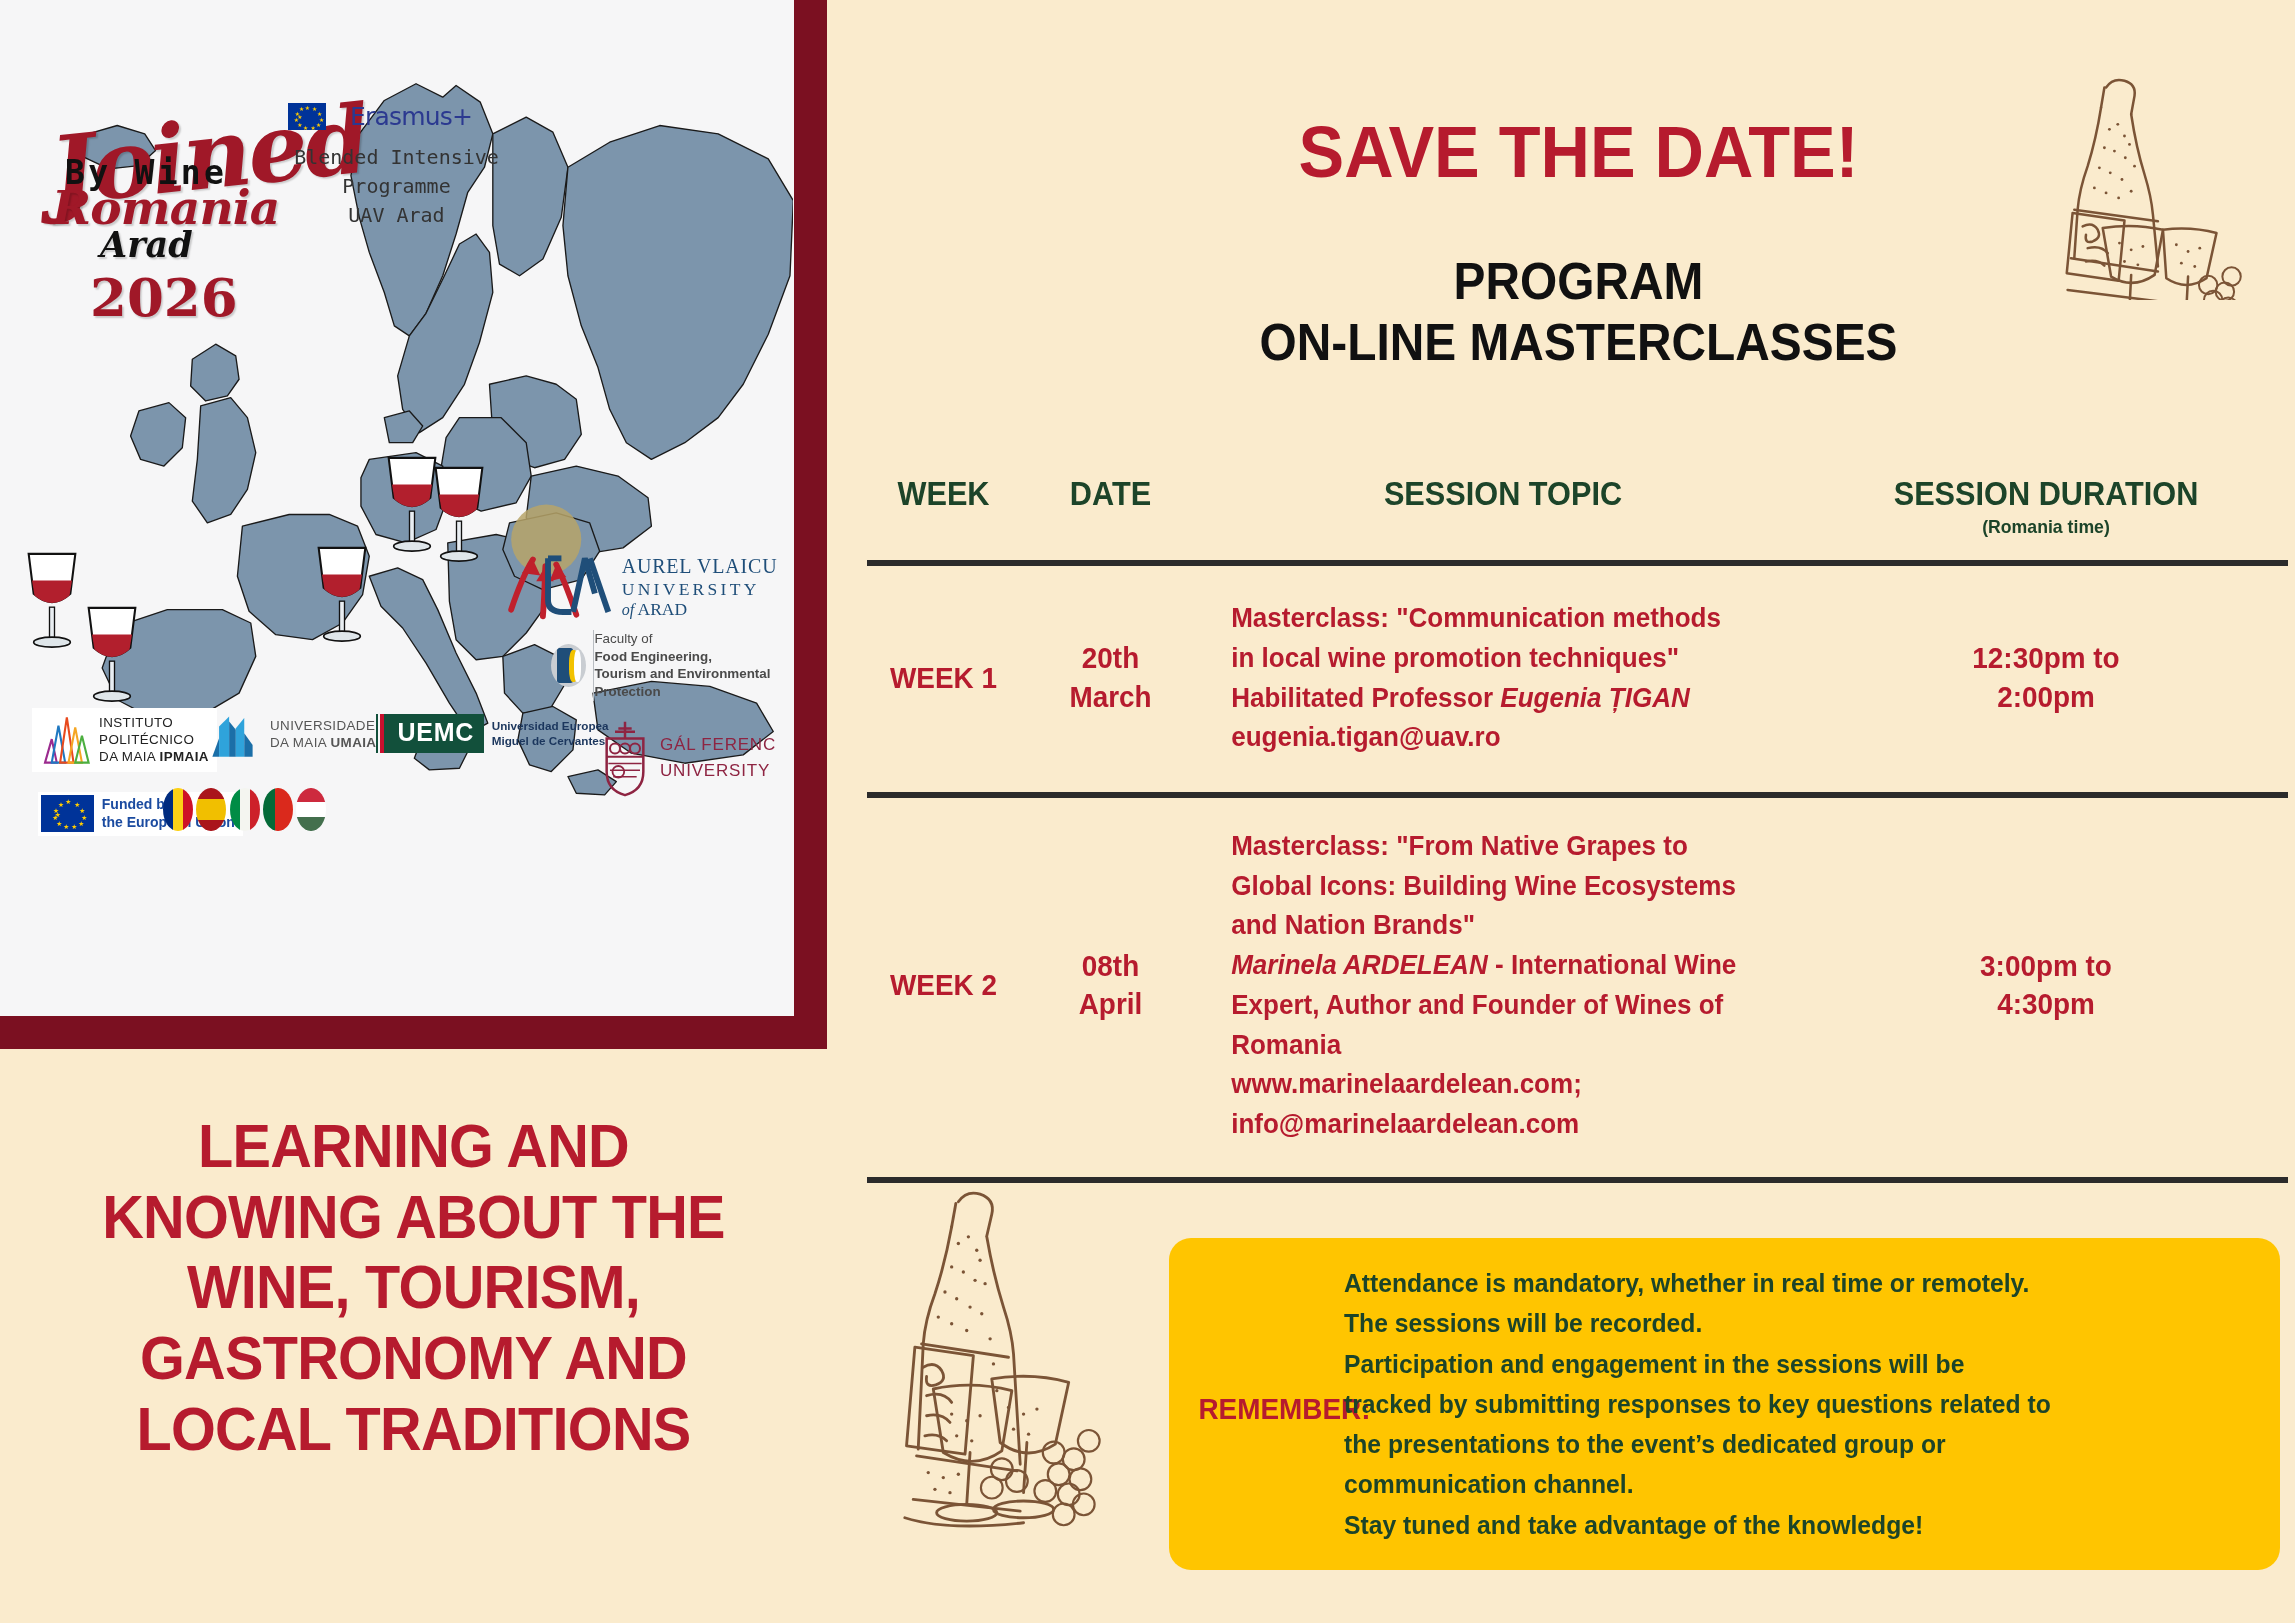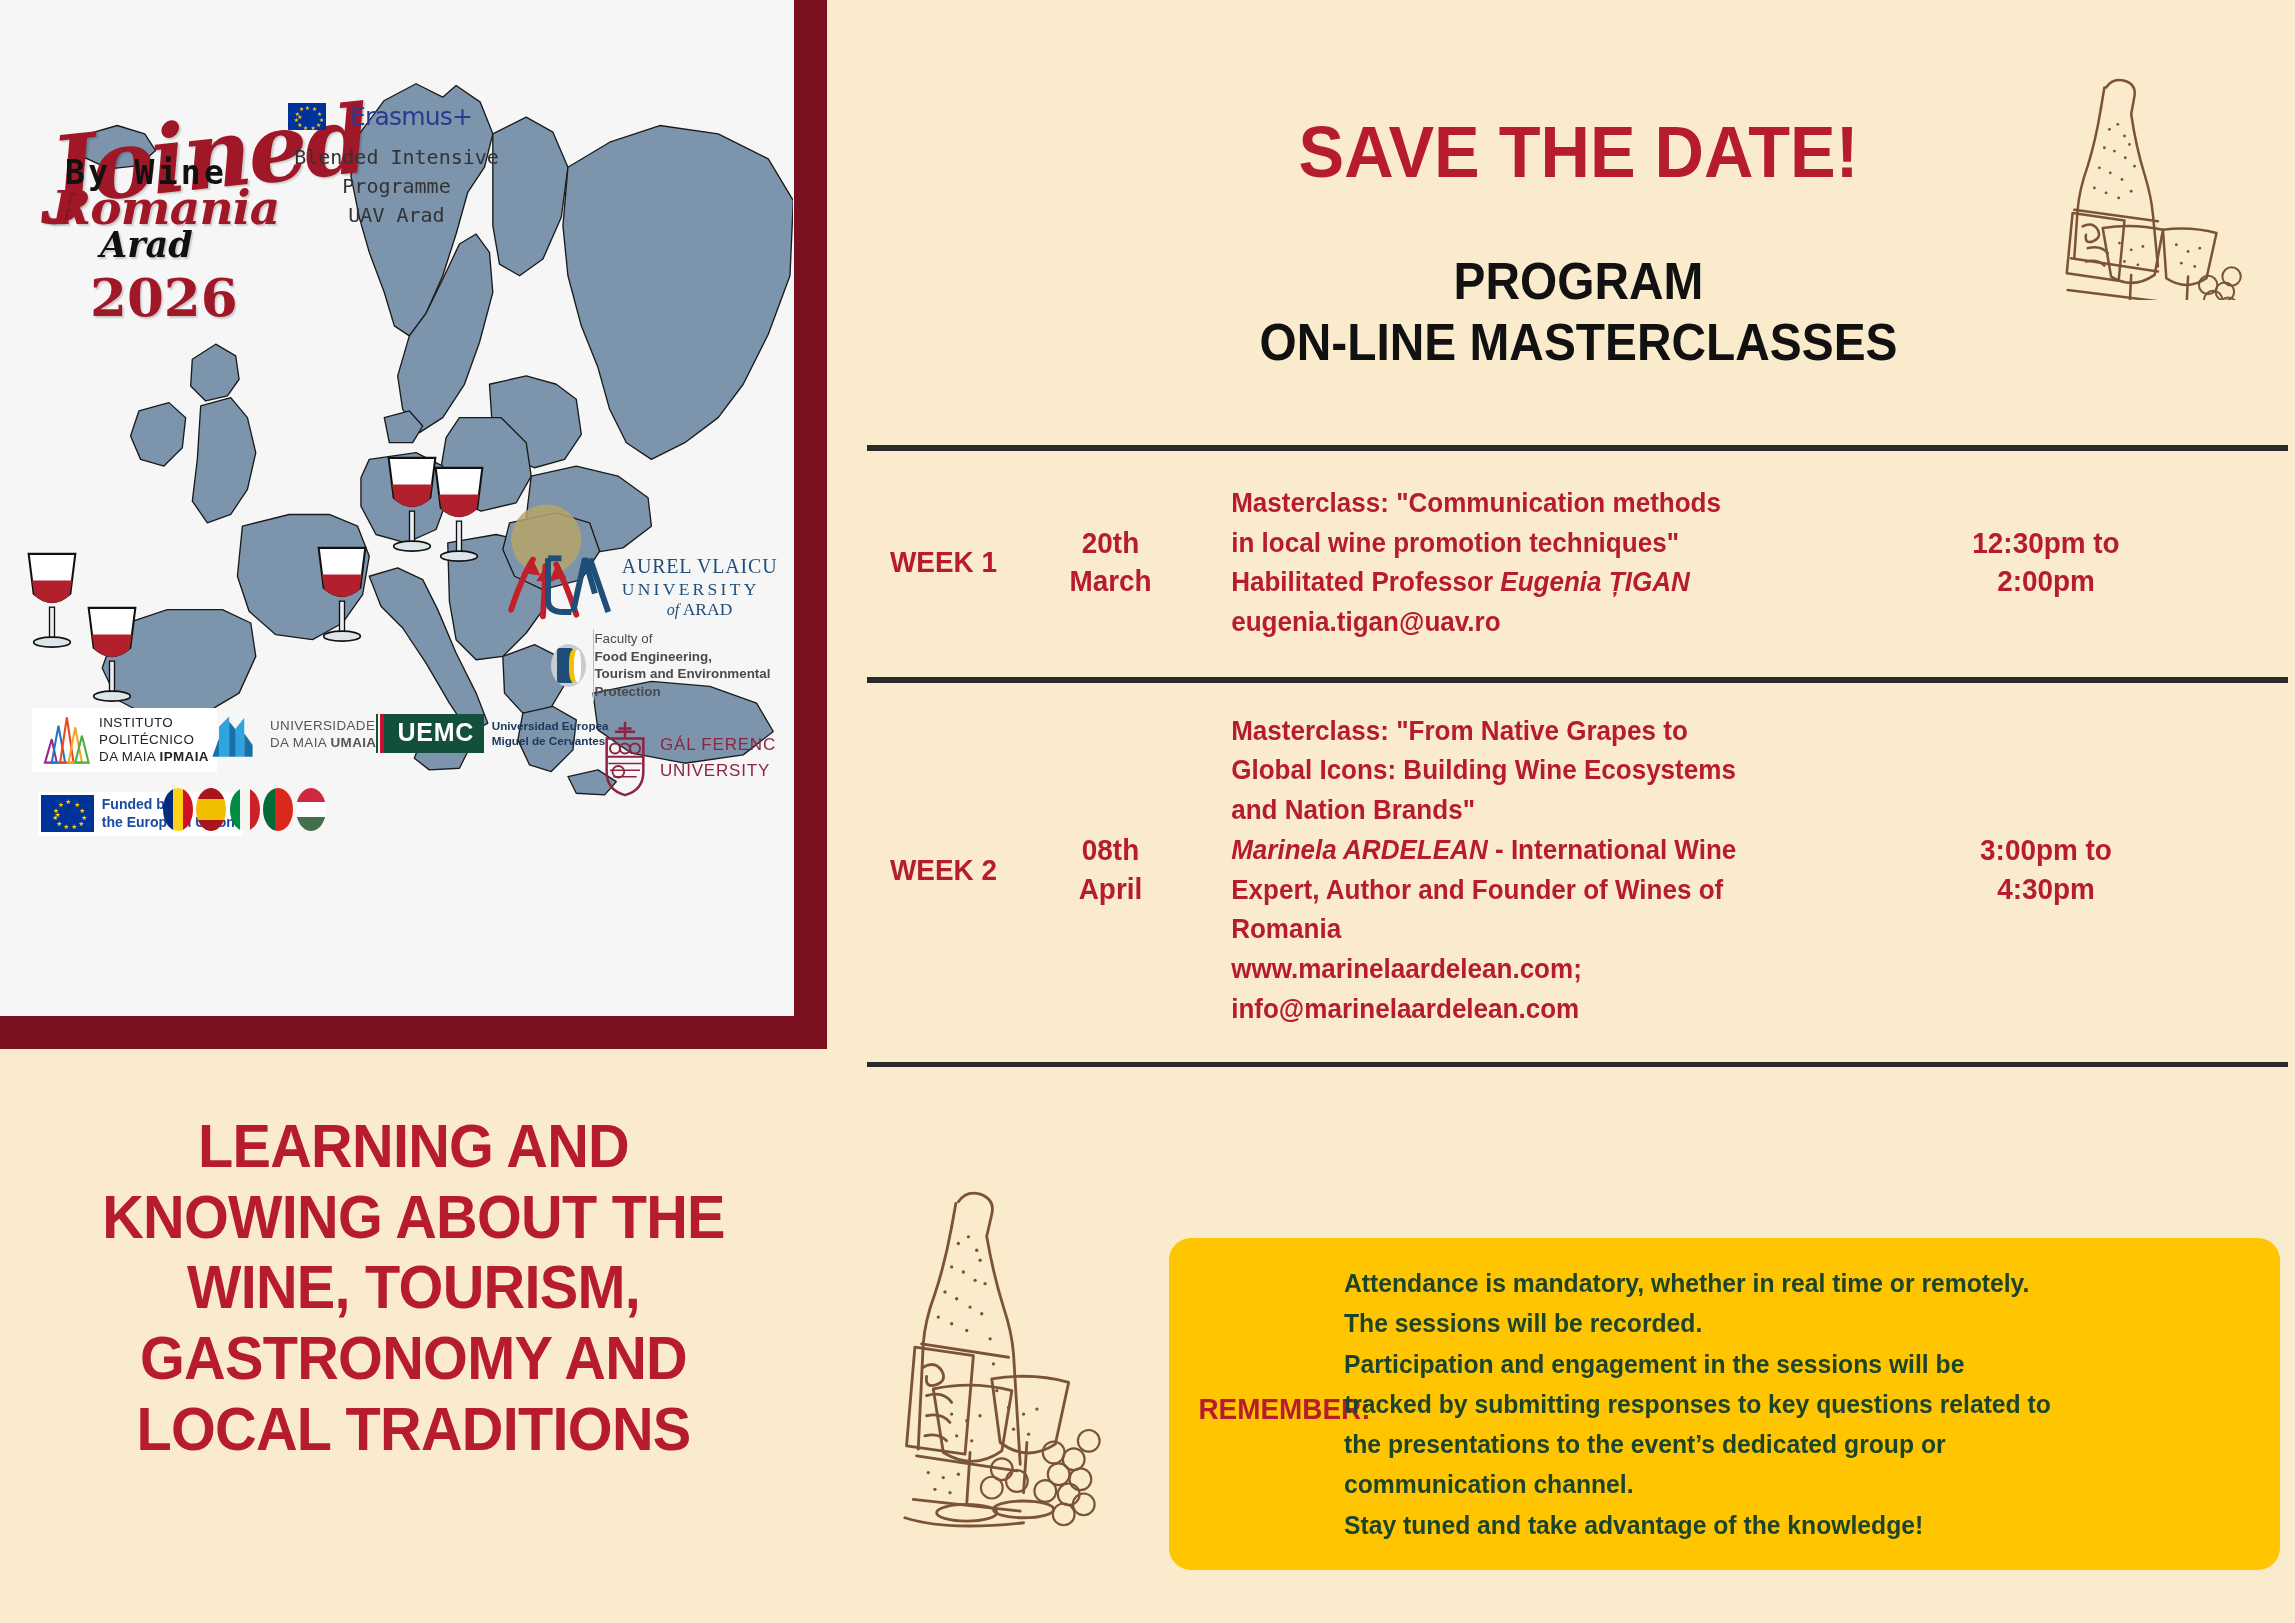--- a/index.html
+++ b/index.html
@@ -78,21 +78,21 @@
     font-family:"DejaVu Sans Mono", monospace;
     font-size:20px; line-height:1.45; color:#333;
   }
 
   
   #uav-logo{ position:absolute; left:543px; top:555px; z-index:7; display:flex; align-items:flex-start; gap:6.7px;}
   #uav-mark{ font-family:"Liberation Serif",serif; font-size:47px; color:#1F4E79; font-weight:400; line-height:.9; letter-spacing:-3.3px;}
   #uav-words{ font-family:"Liberation Serif", serif; color:#1F4E79; line-height:1.18; }
   .uav-l1{ font-size:20px; letter-spacing:0.8px; }
   .uav-l2{ font-size:17.5px; letter-spacing:3.3px; }
-  .uav-l3{ font-size:17.5px; text-align:center; }
+  .uav-l3{ font-size:17.5px; text-align:left; }
   .uav-l3 i{ font-size:16px; }
 
   #fac-logo{ position:absolute; left:551px; top:630px; z-index:7; display:flex; align-items:center; gap:7.5px;}
   #fac-badge{ width:43px; height:43px; border-radius:50%; background:#C9CDD2; position:relative; overflow:hidden;}
   #fac-badge .b1{position:absolute;left:5.8px;top:4.2px;width:16.7px;height:35px;background:#1F4E79;border-radius:2.5px;}
   #fac-badge .b2{position:absolute;left:17.5px;top:5.8px;width:9.2px;height:32px;background:#F2C200;border-radius:40%;}
   #fac-badge .b3{position:absolute;left:22.5px;top:5.8px;width:7.5px;height:32px;background:#fff;border-radius:40%;}
   #fac-txt{ border-left:1.7px solid #B9BDC2; padding-left:0; font-family:"Liberation Sans",sans-serif; color:#4A4A4A; line-height:1.32;}
   .fac-a{ font-size:13.4px; }
   .fac-b{ font-size:13.4px; font-weight:700; }
@@ -545,20 +545,29 @@
 
   <div id="save-date">SAVE THE DATE!</div>
 
   <div id="program-title">
     <span class="prog-l">PROGRAM</span>
     <span class="prog-l">ON-LINE MASTERCLASSES</span>
   </div>
 
   <div id="ptable">
 
+    <div class="thead">
+      <div class="th c-week">WEEK</div>
+      <div class="th c-date">DATE</div>
+      <div class="th c-topic">SESSION TOPIC</div>
+      <div class="th c-dur">
+        <span>SESSION  DURATION</span>
+        <span class="th-sub">(Romania time)</span>
+      </div>
+    </div>
 
     <div class="hr-line"></div>
 
     <div class="trow" id="row1">
       <div class="td td-week c-week">WEEK 1</div>
       <div class="td td-date c-date">
         <div>20th</div>
         <div>March</div>
       </div>
       <div class="td td-topic c-topic">

